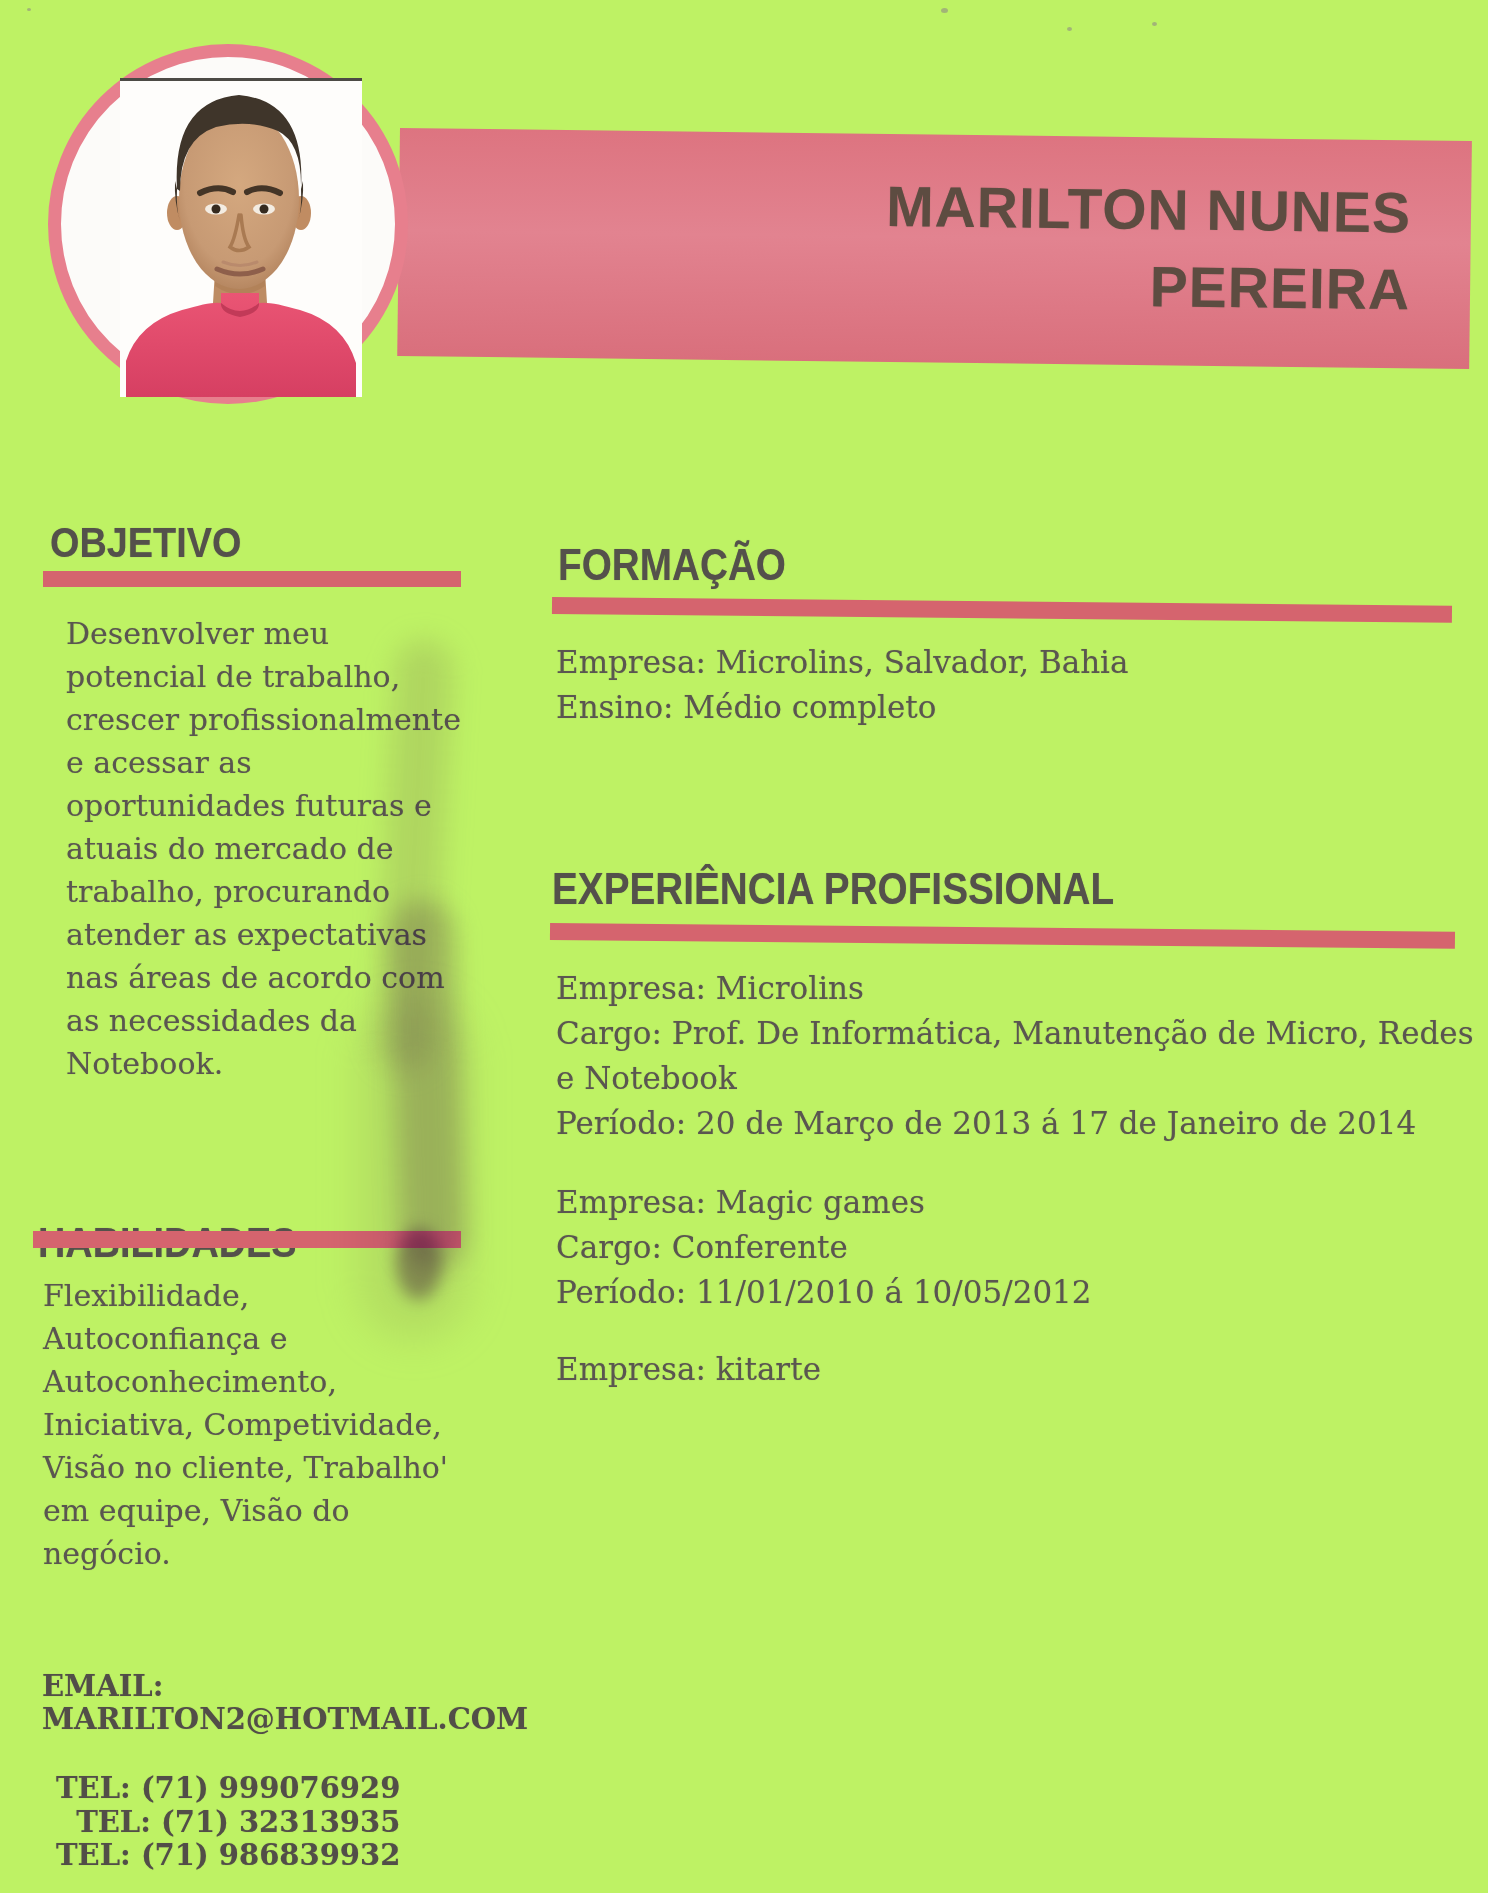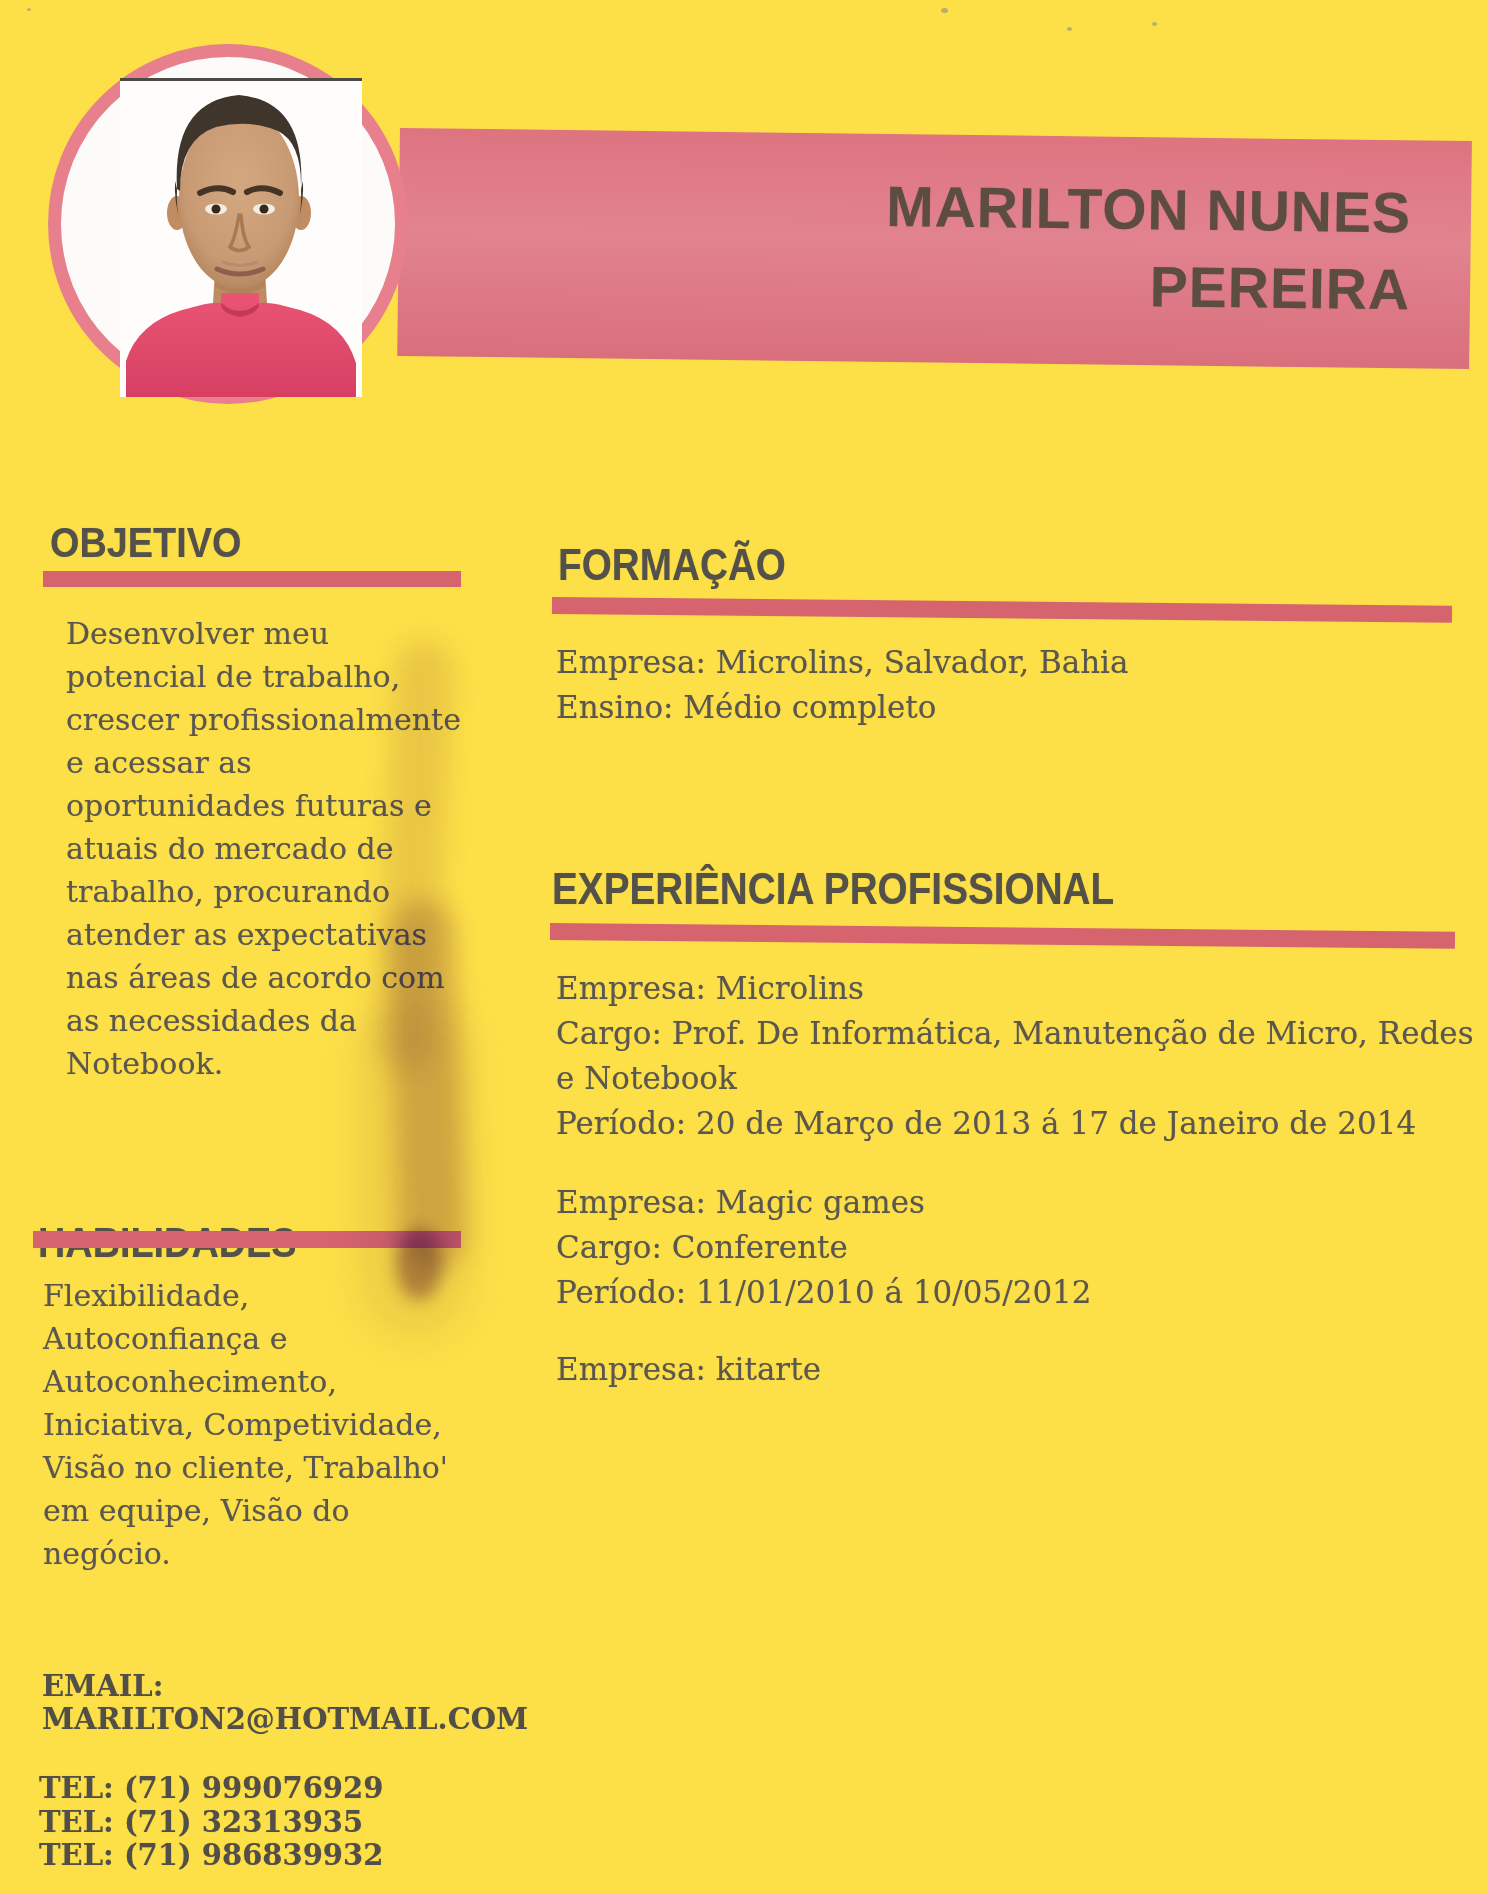--- a/index.html
+++ b/index.html
@@ -1,16 +1,16 @@
 <!DOCTYPE html>
 <html style="--banner: #dd7480; --ring: #e77f8d; --bar: #d5646e; --heading_text: #54514b; --body_text: #5a5650; --name_text: #5d4c41; --smudge: #a981c9; --shirt: #e55070;"><head>
 <meta charset="utf-8">
 <style>
   html,body{margin:0;padding:0;background:#e9e7e4;}
-  .page{position:relative;width:1488px;height:1893px;margin:0 auto;background:#fde047;
+  .page{position:relative;width:1488px;height:1893px;margin:0 auto;background:#bef264;
         overflow:hidden;font-family:"DejaVu Serif",serif;}
   
   .banner{position:absolute;left:400px;top:128px;width:1072px;height:228px;
           background:linear-gradient(180deg,var(--banner,#dd7480) 0%,#e28390 45%,#d96f7c 100%);
           transform:rotate(0.7deg);transform-origin:left top;z-index:1;}
   .name{position:absolute;right:60px;top:34px;text-align:right;
         font-family:"Liberation Sans",sans-serif;font-weight:bold;
         font-size:57px;line-height:77px;letter-spacing:1px;
         color:var(--name_text,#5d4c41);text-shadow:0 0 1px rgba(93,76,65,.4);}
   
@@ -128,21 +128,21 @@
       <div>Iniciativa, Competividade,</div>
     <div>Visão no cliente, Trabalho'</div>
       <div>em equipe, Visão do</div>
     <div>negócio.</div>
   </div>
 
   <div class="txt contact" style="left:30px;top:1670px;">
     <div>EMAIL:</div>
     <div>MARILTON2@HOTMAIL.COM</div>
   </div>
-  <div class="txt contact" style="left:27px;top:1772px;line-height:33.5px;">
+  <div class="txt contact" style="left:44px;top:1772px;line-height:33.5px;text-align:right;">
     <div>TEL: (71) 999076929</div>
     <div>TEL: (71) 32313935</div>
     <div>TEL: (71) 986839932</div>
   </div>
 
   <div class="h" style="left:558px;top:540px;font-size:44px;">
     <span>FORMAÇÃO</span>
   </div>
   <div class="bar" style="left:552px;top:597px;width:900px;height:17px;transform:rotate(.55deg);transform-origin:left;"></div>
   <div class="txt right-body" style="left:556px;top:640px;">

